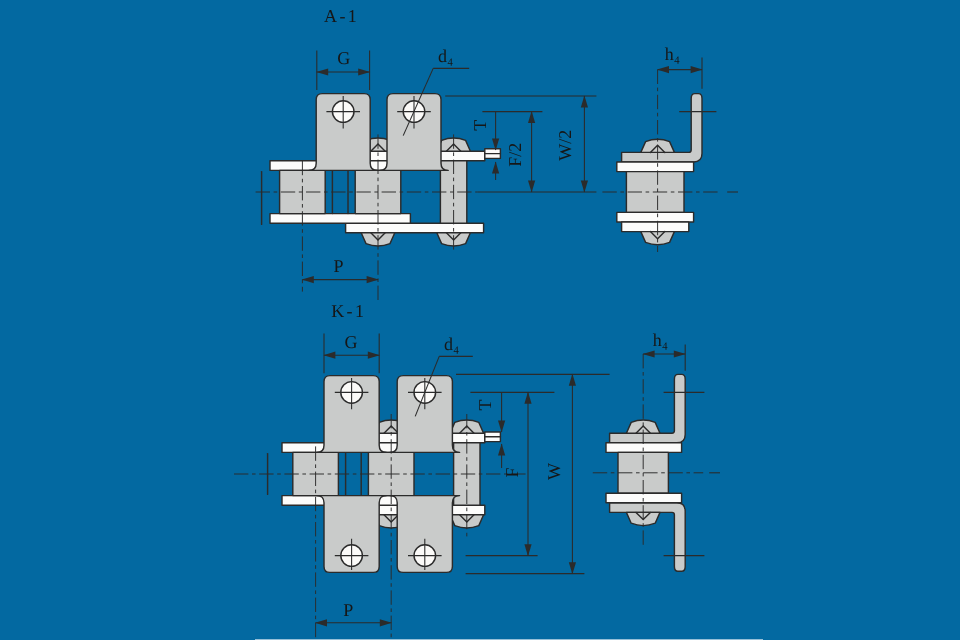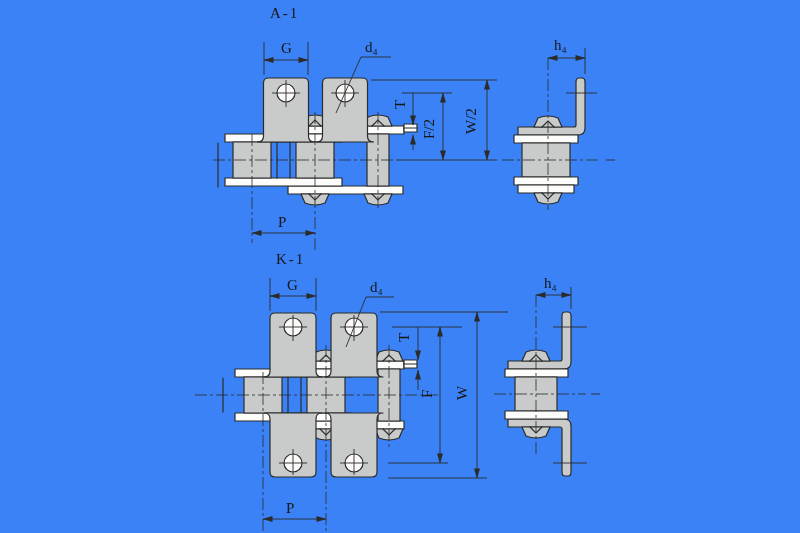--- a/index.html
+++ b/index.html
@@ -1,16 +1,16 @@
 <!DOCTYPE html>
 <html><head>
 <meta charset="utf-8">
 <style>
   html,body{margin:0;padding:0;background:#ffffff;}
-  .canvas{position:relative;width:800px;height:533px;background:#3b82f6;overflow:hidden;}
+  .canvas{position:relative;width:800px;height:533px;background:#0369a1;overflow:hidden;}
   svg{display:block;}
   .ln{stroke:#2b2b2b;stroke-width:1.2;fill:none;stroke-linecap:round;}
   .part{fill:#c9cbca;stroke:#2b2b2b;stroke-width:1.2;stroke-linejoin:round;}
   .wpart{fill:#fcfcfb;stroke:#2b2b2b;stroke-width:1.2;stroke-linejoin:round;}
   .hole{fill:#fbfaf8;stroke:#2b2b2b;stroke-width:1.2;}
   .cl{stroke:#2b2b2b;stroke-width:0.8;fill:none;stroke-dasharray:12 3 3 3;}
   .dim{stroke:#2b2b2b;stroke-width:0.9;fill:none;}
   .lbl{font-family:"Liberation Serif","DejaVu Serif",serif;font-size:15px;fill:#161616;}
   .title{letter-spacing:2px;}
 </style>

